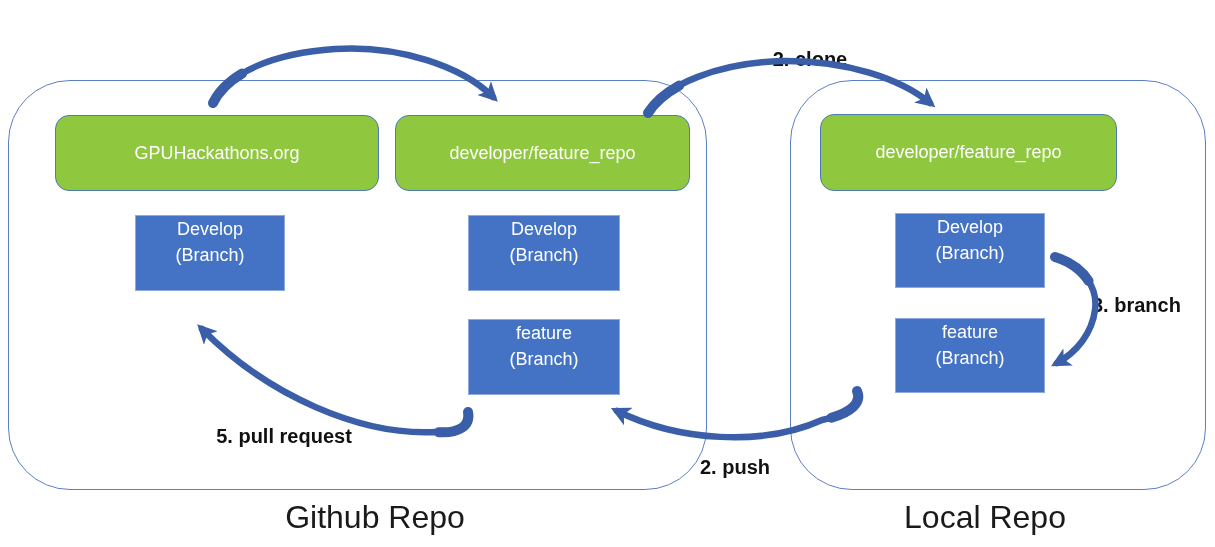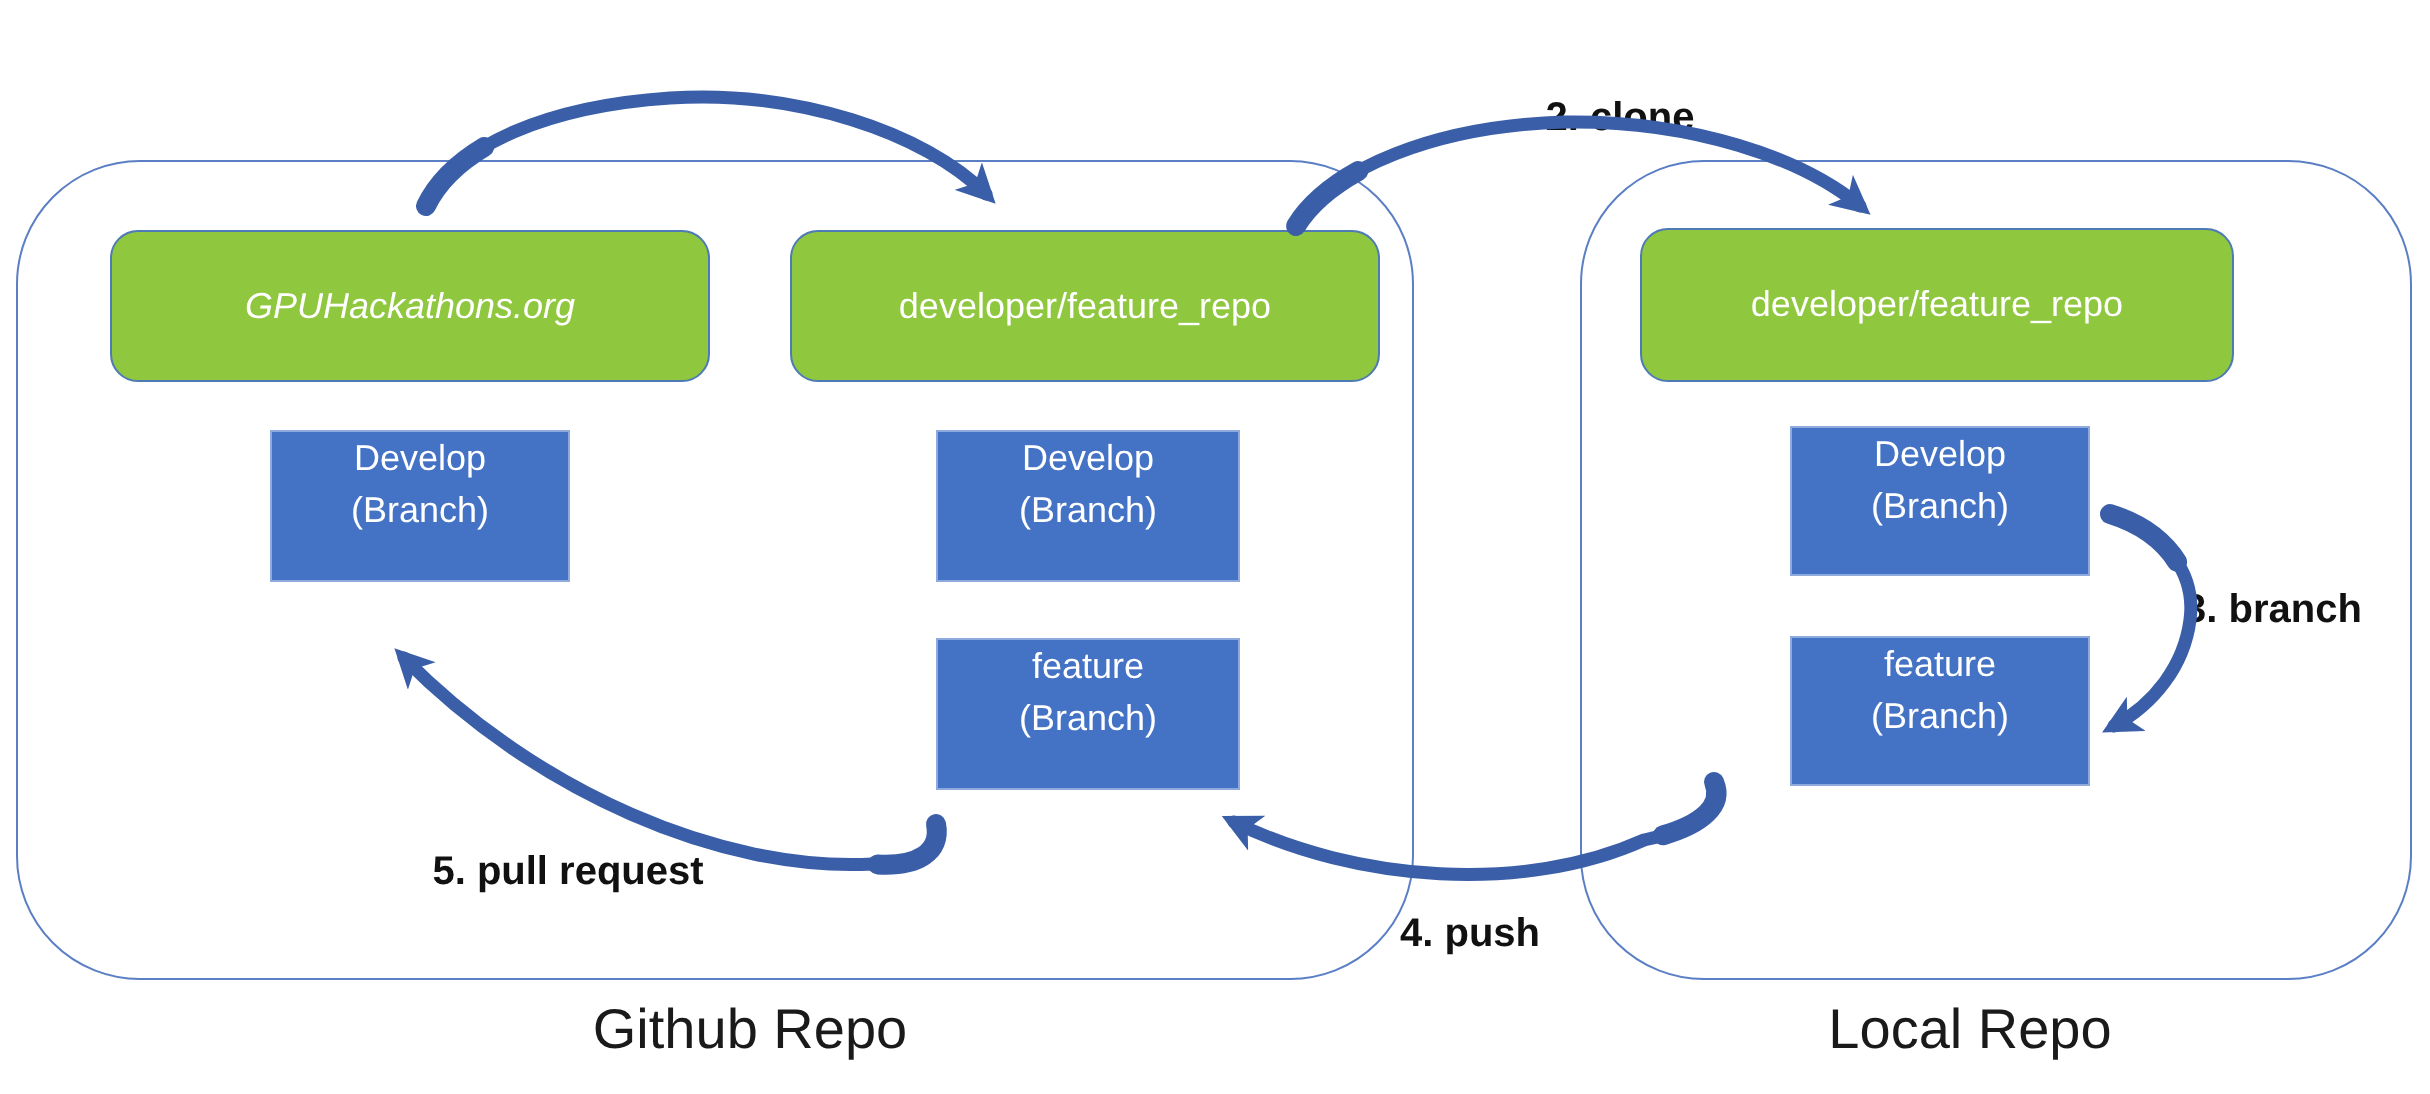--- a/index.html
+++ b/index.html
@@ -17,21 +17,21 @@
   }
   .container{
     position:absolute;border:1.5px solid var(--outline_blue);border-radius:62px;background:transparent;
   }
   .container.github{left:8px;top:80px;width:699px;height:410px;}
   .container.local{left:790px;top:80px;width:416px;height:410px;}
   .repo-box{
     position:absolute;background:var(--repo_green);border:1px solid #4e7ab5;border-radius:14px;
     color:#fff;font-size:18px;display:flex;align-items:center;justify-content:center;text-align:center;
   }
-  .repo-box.upstream{left:55px;top:115px;width:300px;height:76px;font-style:italic;}
+  .repo-box.upstream{left:55px;top:115px;width:324px;height:76px;}
   .repo-box.ghfork{left:395px;top:115px;width:295px;height:76px;}
   .repo-box.localclone{left:820px;top:114px;width:297px;height:77px;}
   .branch-box{
     position:absolute;background:var(--branch_blue);border:1px solid #8faadc;
     color:#fff;font-size:18px;line-height:26px;display:flex;flex-direction:column;
     align-items:center;justify-content:flex-start;text-align:center;
   }
   .branch-box.b-gh-dev{left:135px;top:215px;width:150px;height:76px;}
   .branch-box.b-fork-dev{left:468px;top:215px;width:152px;height:76px;}
   .branch-box.b-fork-feat{left:468px;top:319px;width:152px;height:76px;}
@@ -39,21 +39,21 @@
   .branch-box.b-local-feat{left:895px;top:318px;width:150px;height:75px;}
   .step-label{
     position:absolute;font-weight:bold;font-size:20px;color:var(--label_black);text-align:center;
   }
   .step-fork{left:300px;top:20px;width:140px;}
   .step-clone{left:740px;top:48px;width:140px;}
   .step-branch{left:1092px;top:294px;text-align:left;}
   .step-push{left:665px;top:456px;width:140px;}
   .step-pull{left:174px;top:425px;width:220px;}
   .caption{
-    position:absolute;font-size:28px;color:#1a1a1a;text-align:center;width:300px;
+    position:absolute;font-size:32px;color:#1a1a1a;text-align:center;width:300px;
   }
   .caption.github{left:225px;top:499px;}
   .caption.local{left:835px;top:499px;}
   svg.arrows{position:absolute;left:0;top:0;z-index:5;pointer-events:none;}
   svg.arrows path.main{fill:none;stroke:var(--arrow_blue);stroke-width:6.5;stroke-linecap:round;}
   svg.arrows path.tail{fill:none;stroke:var(--arrow_blue);stroke-width:10;stroke-linecap:round;stroke-dasharray:42 3000;}
 </style>
 </head>
 <body>
 
@@ -88,21 +88,21 @@
     <span>Develop</span>
     <span>(Branch)</span>
   </div>
   <div class="branch-box b-local-feat">
     <span>feature</span>
     <span>(Branch)</span>
   </div>
 
   <div class="step-label step-clone">2. clone</div>
   <div class="step-label step-branch">3. branch</div>
-  <div class="step-label step-push">4. push</div>
+  <div class="step-label step-push">2. push</div>
   <div class="step-label step-pull">5. pull request</div>
 
   <div class="caption github">Github Repo</div>
   <div class="caption local">Local Repo</div>
 
   <svg class="arrows" width="1215" height="547" viewBox="0 0 1215 547">
     <defs>
       <marker id="ah" viewBox="0 0 10 10" refX="6.5" refY="5" markerWidth="3" markerHeight="3" orient="auto">
         <path d="M 0 0 L 10 5 L 0 10 L 2.6 5 z" fill="#3A5EA8"></path>
       </marker>

